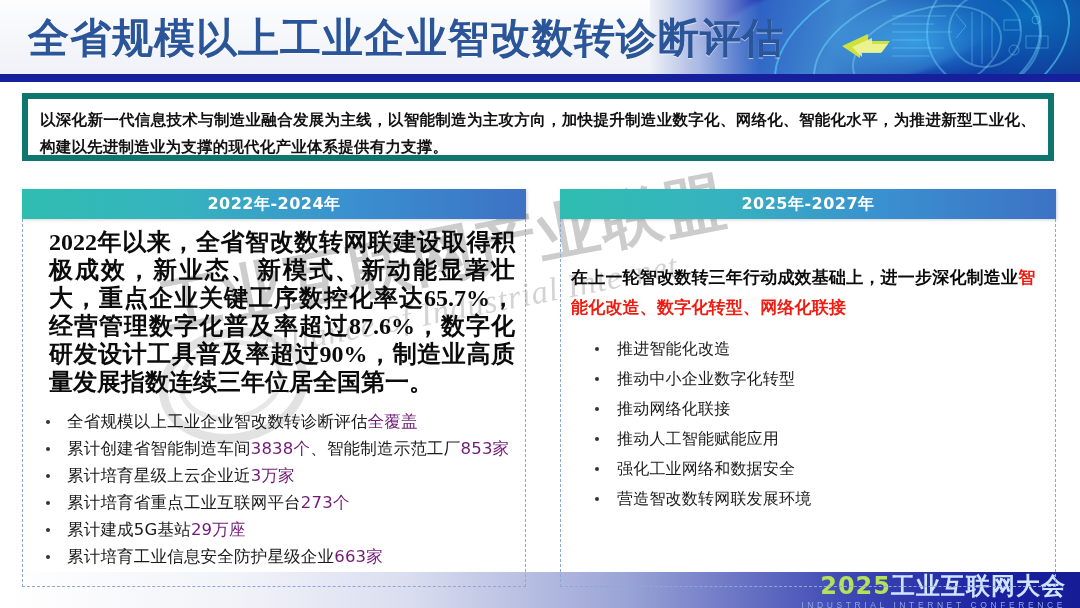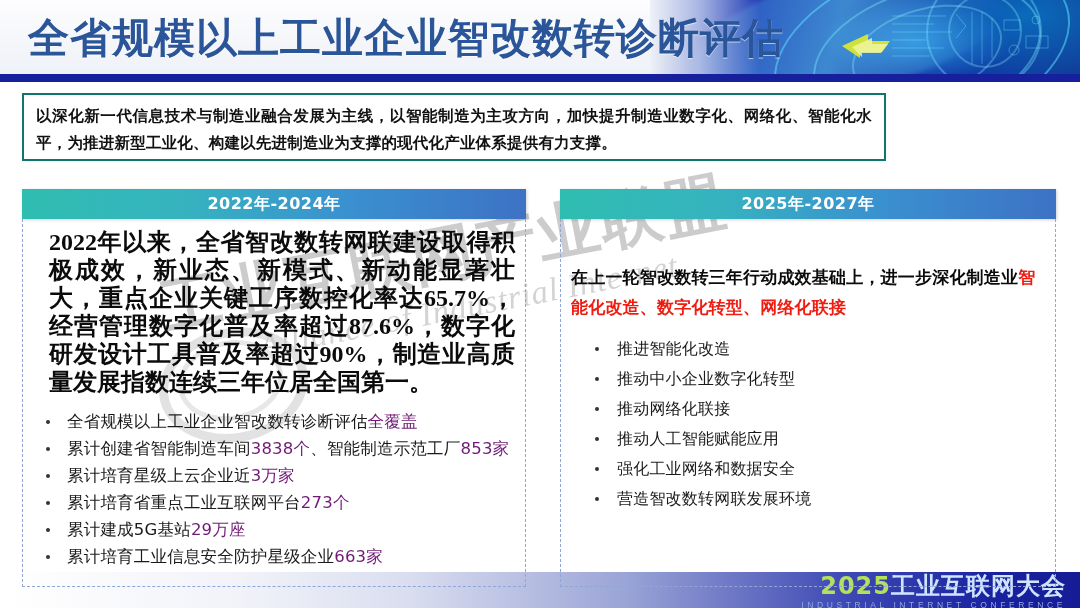--- a/index.html
+++ b/index.html
@@ -34,22 +34,22 @@
   .hg-grid{position:absolute;right:14px;top:6px;width:180px;height:64px;opacity:.5;}
   .hg-logo{position:absolute;left:188px;top:30px;width:56px;height:30px;}
 
   .title{position:absolute;left:28px;top:6px;height:64px;line-height:64px;
     font-family:"DejaVu Sans","Liberation Sans",sans-serif;
     font-size:41px;font-weight:700;color:#2a5599;letter-spacing:1px;white-space:nowrap;z-index:4;
     text-shadow:0 1px 0 rgba(255,255,255,.6);}
   .header-stripe{position:absolute;left:0;top:74px;width:1080px;height:8px;background:#16209c;}
 
   
-  .subtitle-box{position:absolute;left:22px;top:93px;width:864px;height:68px;
-    border:2px solid #0f766e;background:#fff;box-sizing:border-box;padding:8px 12px 0 12px;}
+  .subtitle-box{position:absolute;left:22px;top:93px;width:1032px;height:68px;
+    border:6px solid #0f766e;background:#fff;box-sizing:border-box;padding:8px 12px 0 12px;}
   .subtitle-text{font-family:"DejaVu Sans","Liberation Sans",sans-serif;
     font-size:15.5px;font-weight:700;color:#111;line-height:27px;letter-spacing:.2px;text-align:justify;}
 
   
   .watermark{position:absolute;left:165px;top:205px;width:760px;height:180px;
     transform:rotate(-11deg);pointer-events:none;z-index:3;opacity:.5;}
   .wm-cn{font-family:"DejaVu Sans","Liberation Sans",sans-serif;font-size:62px;font-weight:700;
     color:#9a9a9a;letter-spacing:2px;white-space:nowrap;line-height:1;}
   .wm-en{font-family:"Liberation Serif","DejaVu Serif",serif;font-size:33px;font-style:italic;
     color:#a8a8a8;letter-spacing:1px;margin-top:6px;margin-left:90px;white-space:nowrap;}

